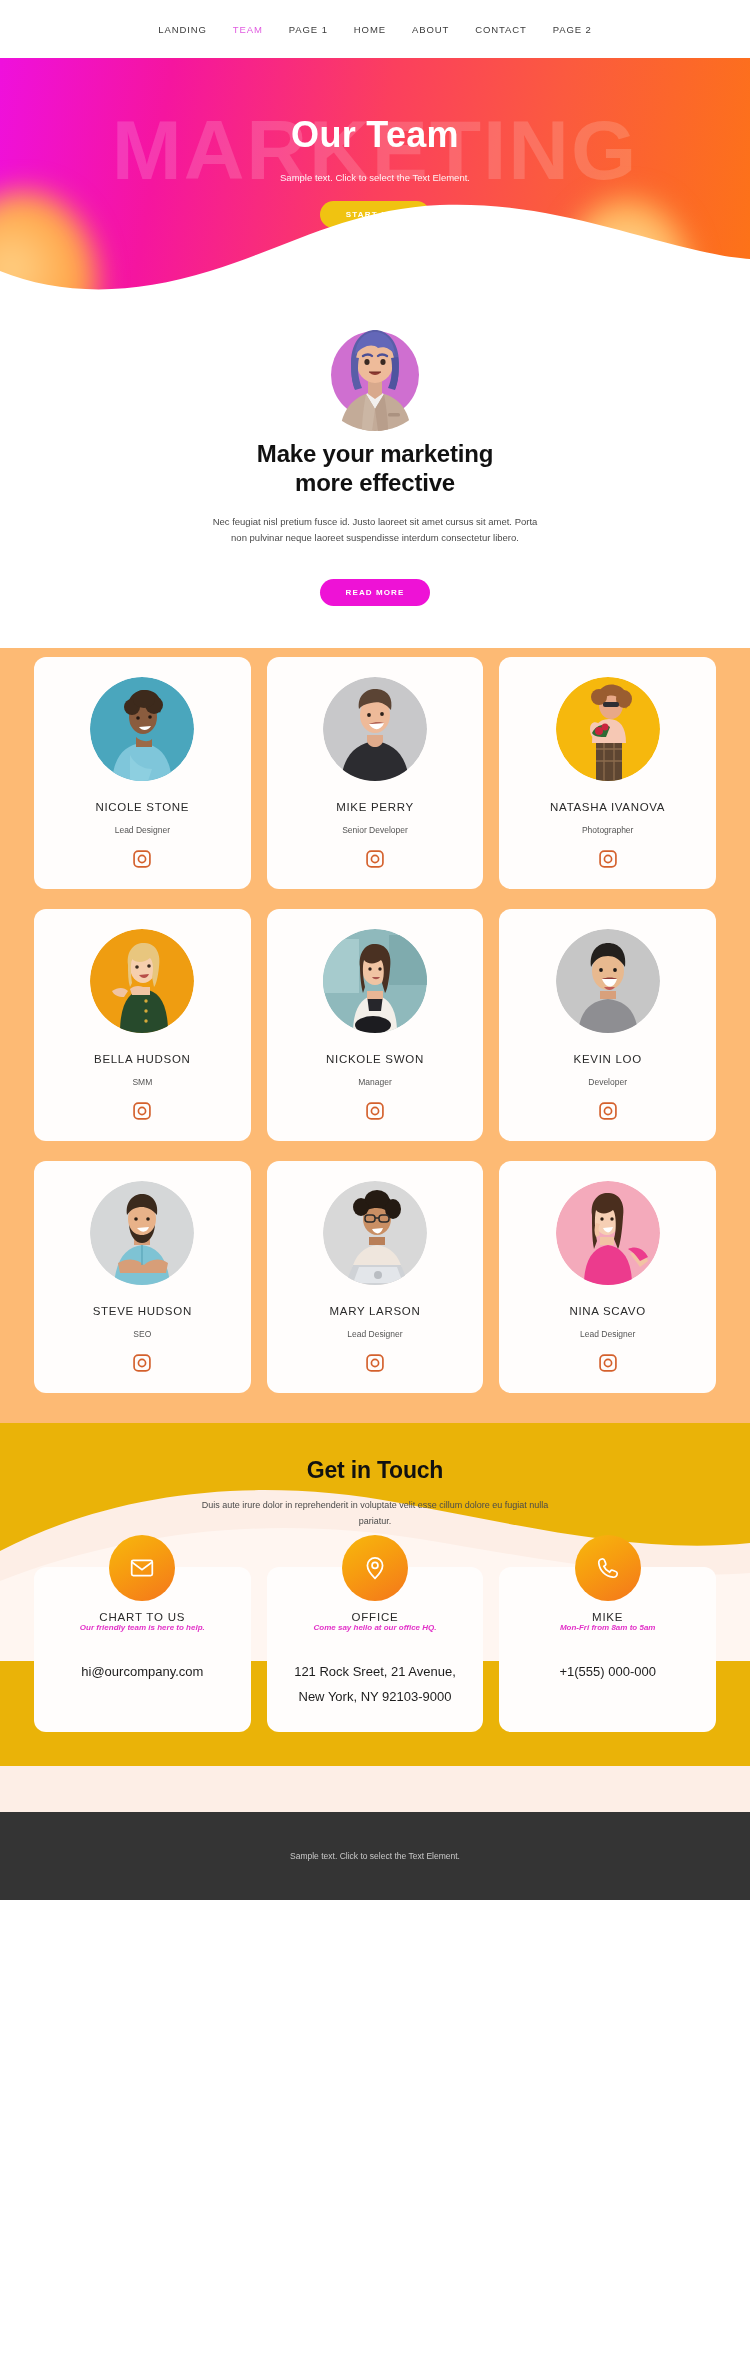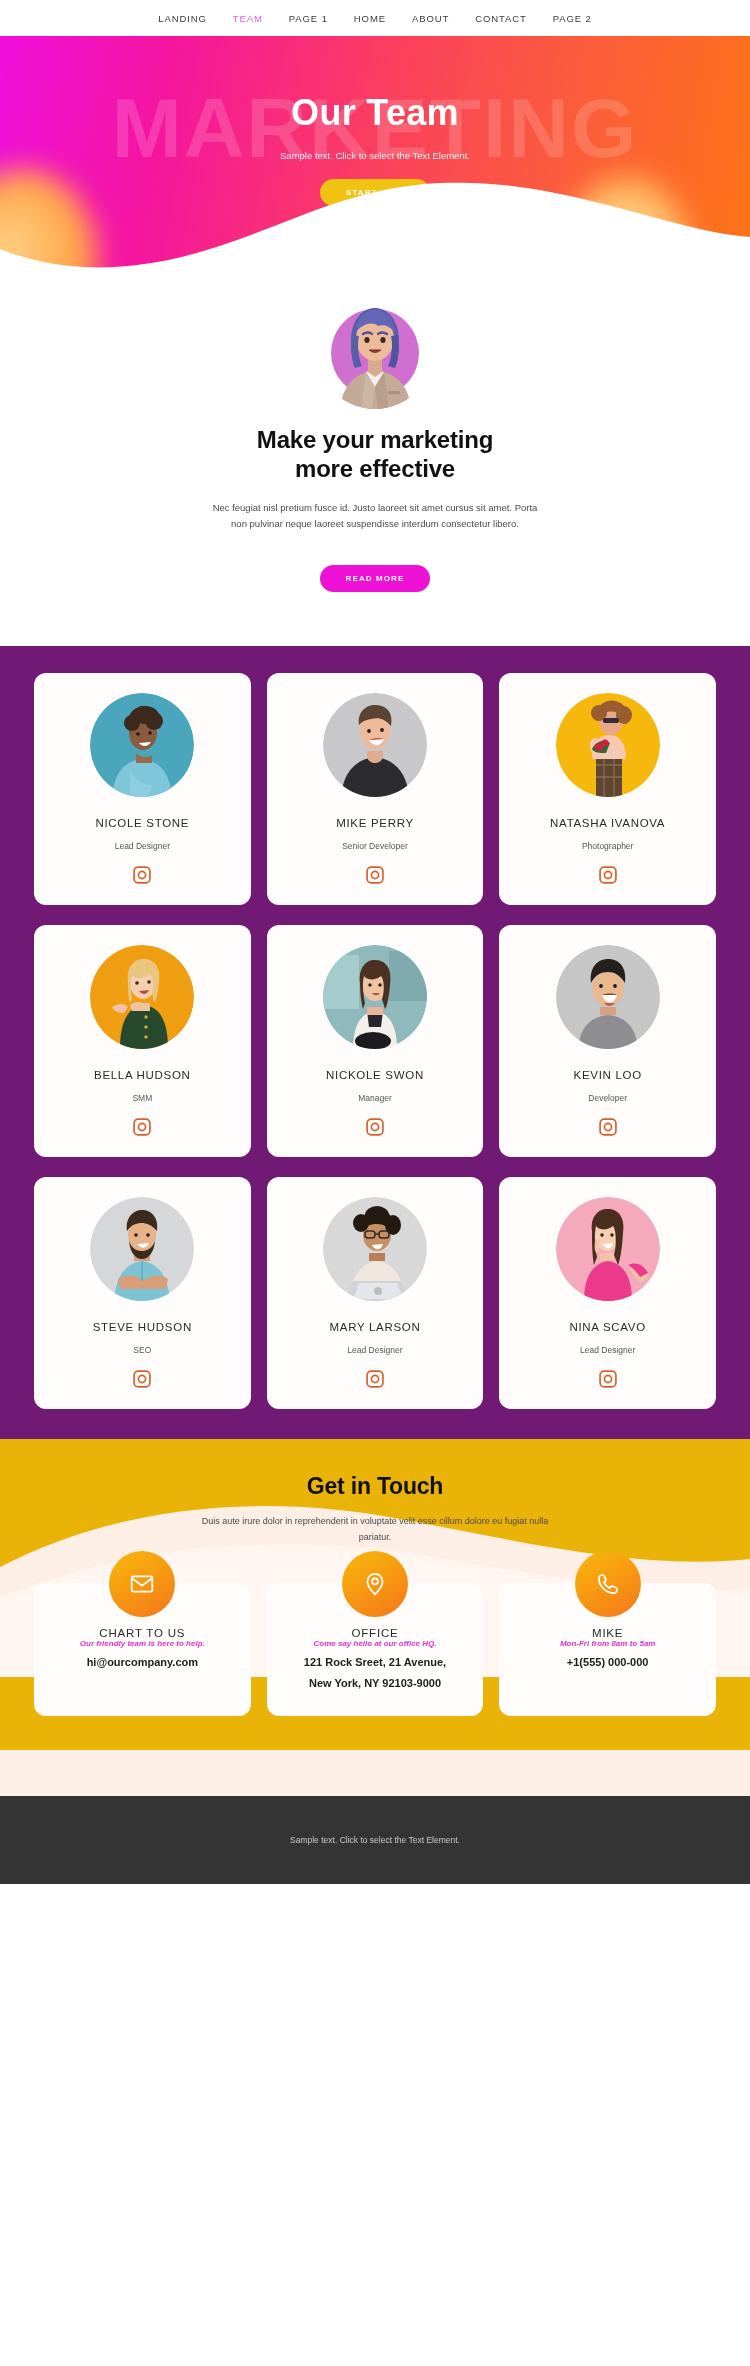--- a/index.html
+++ b/index.html
@@ -6,21 +6,21 @@
   html,body { width:750px; }
   body {
     font-family:"Liberation Sans", sans-serif;
     background:#ffffff;
     width:750px;
     overflow-x:hidden;
   }
 
   
   .nav {
-    height:36px;
+    height:58px;
     background:#ffffff;
     display:flex;
     align-items:center;
     justify-content:center;
     gap:26px;
   }
   .nav-item {
     font-size:9.5px;
     letter-spacing:.9px;
     color:#3b3b3b;
@@ -108,21 +108,21 @@
     padding:20px 0 42px;
   }
   .avatar-wrap {
     width:118px; height:118px;
     margin:0 auto;
     border-radius:50%;
     overflow:hidden;
     position:relative;
   }
   .intro-h {
-    margin-top:16px;
+    margin-top:8px;
     font-size:24px;
     font-weight:700;
     color:#111;
     line-height:1.22;
     letter-spacing:-.2px;
   }
   .intro-p {
     margin:16px auto 12px;
     width:330px;
     font-size:9.5px;
@@ -139,23 +139,22 @@
     letter-spacing:1.1px;
     padding:9px 26px;
     border-radius:20px;
     border:none;
     cursor:pointer;
     font-family:inherit;
   }
 
   
   .team {
-    background:#701a75;
-    padding:27px 0 30px;
-    margin-top:12px;
+    background:#fdba74;
+    padding:9px 0 30px;
   }
   .grid {
     width:682px;
     margin:0 auto;
     display:grid;
     grid-template-columns:repeat(3,1fr);
     gap:20px 16px;
   }
   .card {
     background:#fffdfc;
@@ -248,23 +247,23 @@
     letter-spacing:.8px;
     color:#2a2a2a;
   }
   .csub {
     font-size:8px;
     font-weight:700;
     color:#e231c8;
     font-style:italic;
   }
   .cdetail {
-    margin-top:4px;
-    font-size:11px;
-    font-weight:700;
+    margin-top:28px;
+    font-size:13px;
+    font-weight:400;
     color:#1d1d1d;
     line-height:1.9;
   }
   .contact-pad { height:46px; background:#fdeee6; margin-top:34px; }
 
   
   .footer {
     background:#343434;
     height:88px;
     display:flex;

